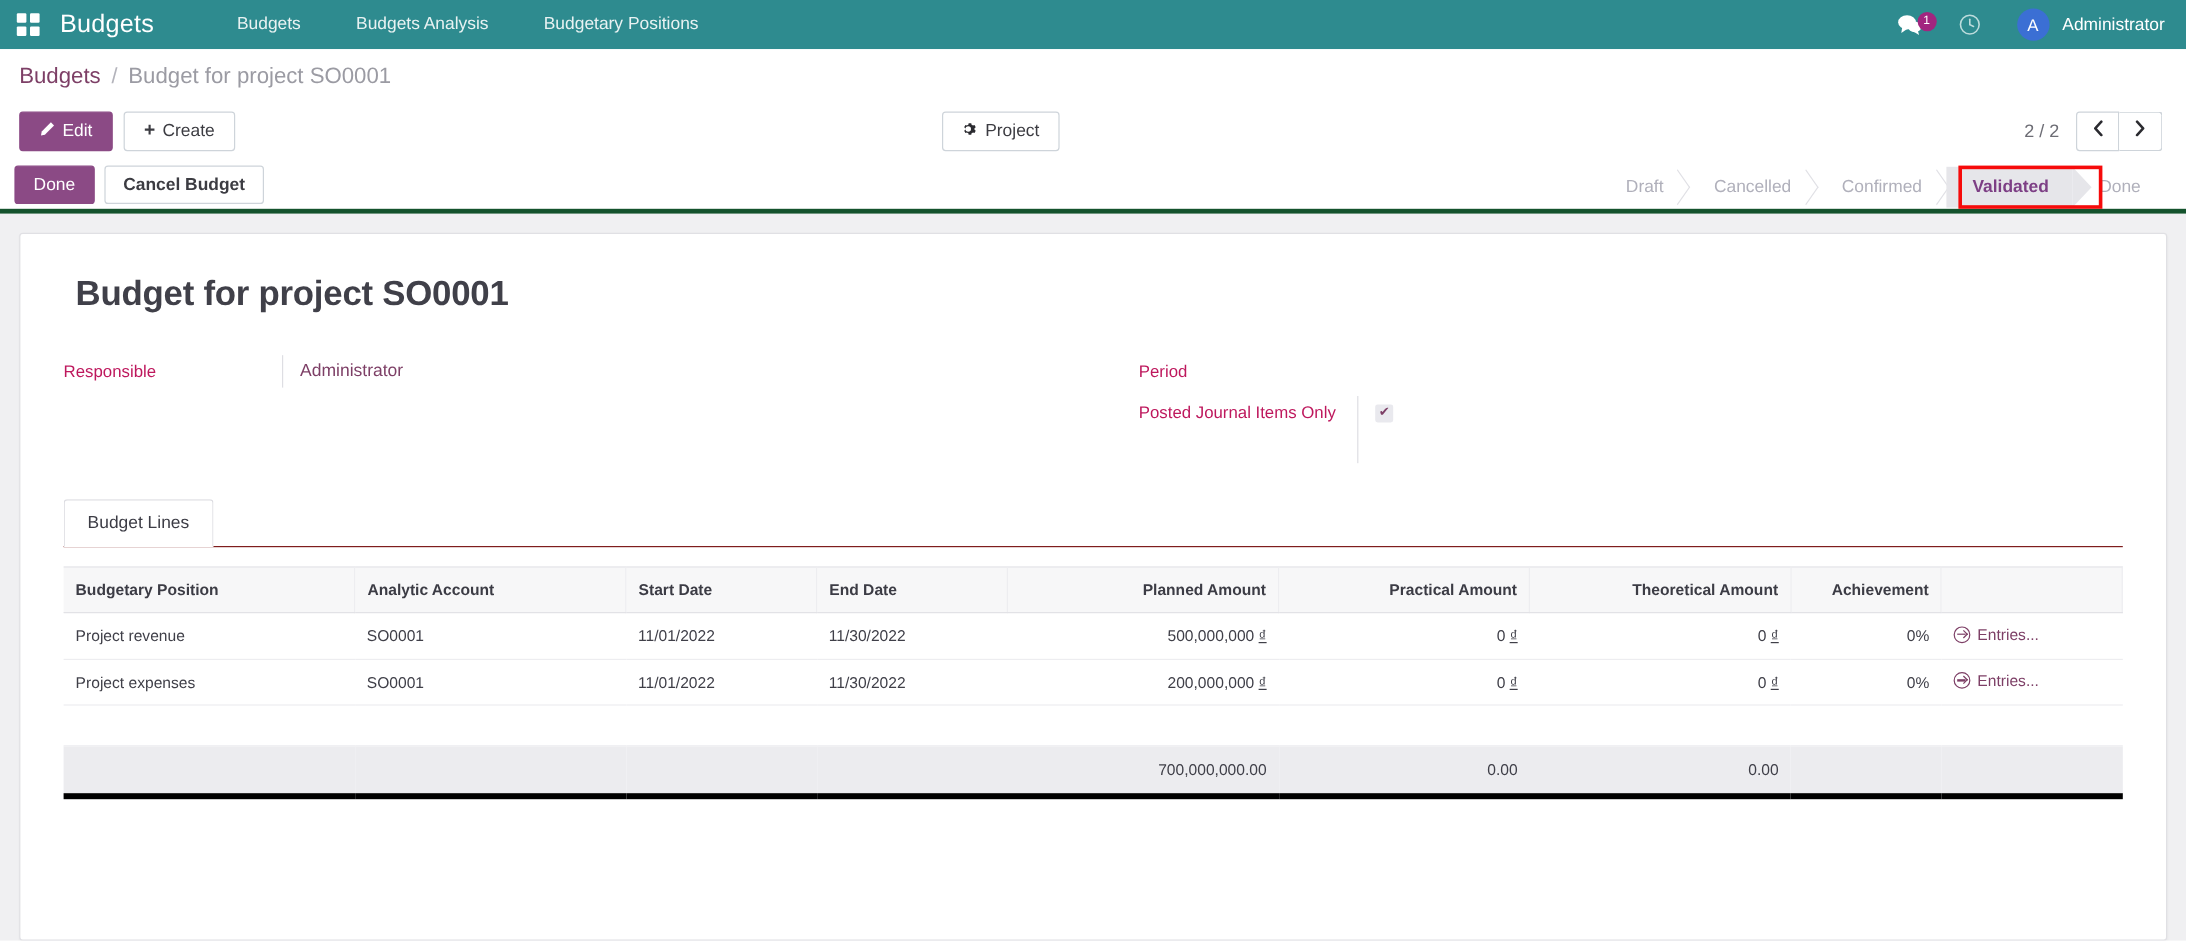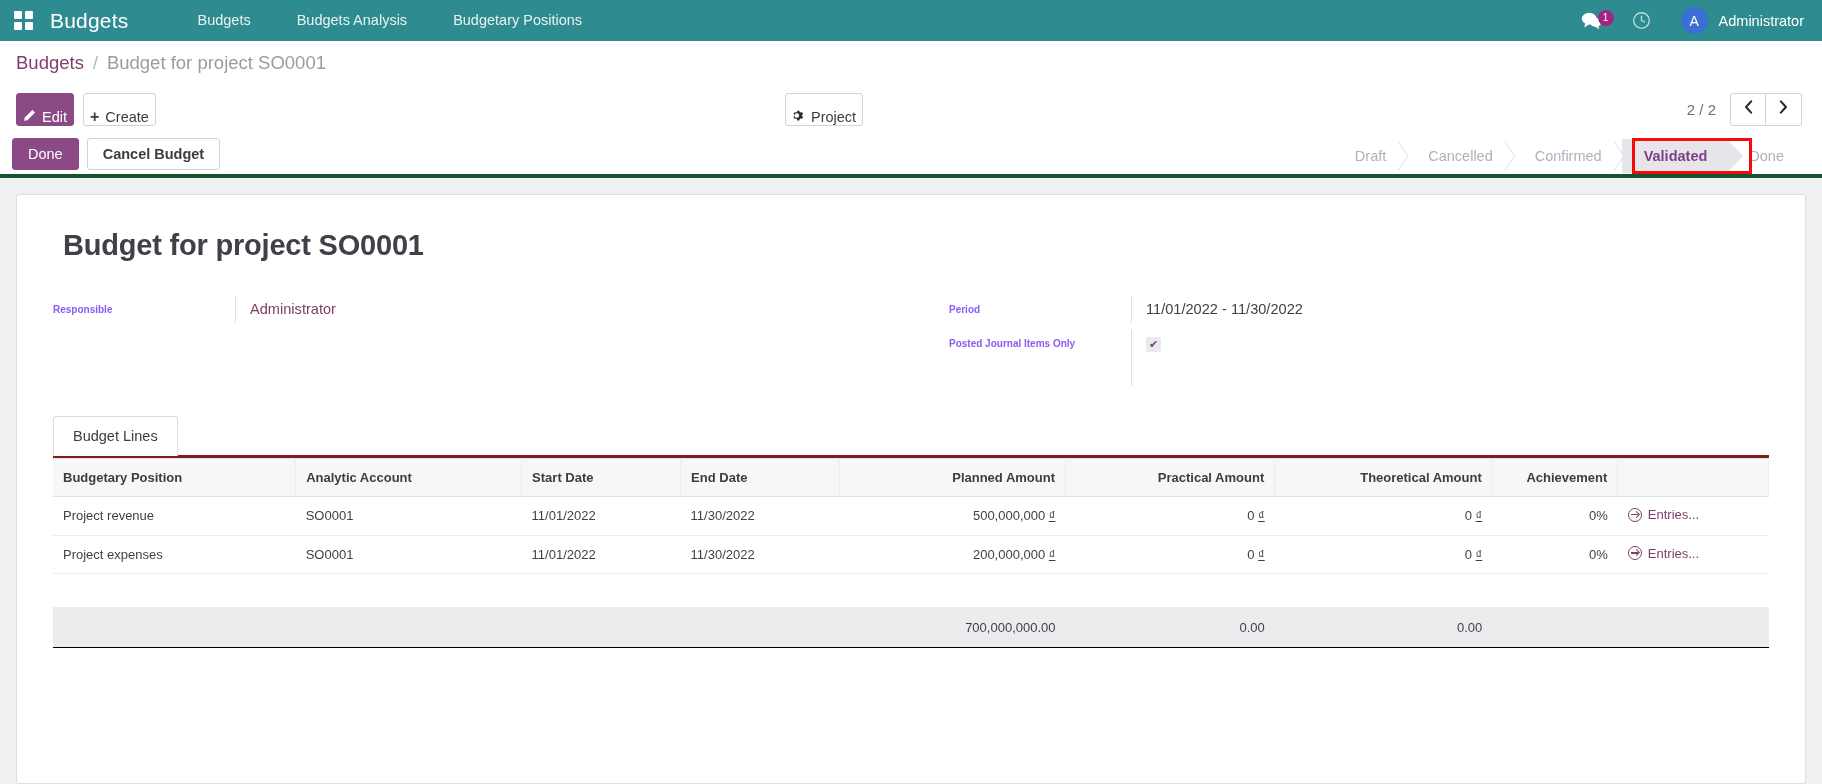--- a/index.html
+++ b/index.html
@@ -89,24 +89,24 @@
     background: #fff;
     position: relative;
   }
   .btn {
     font-family: "Liberation Sans", sans-serif;
     font-size: 14.5px;
     border: 1px solid #ced4da;
     background: #fff;
     color: #3c3c42;
     height: 33px;
-    padding: 0 6px;
+    padding: 0 16px;
     border-radius: 3px;
     display: inline-flex;
-    align-items: flex-end;
+    align-items: center;
     gap: 6px;
     cursor: pointer;
     white-space: nowrap;
   }
   .btn-primary {
     background: #8b4a85;
     border-color: #8b4a85;
     color: #ffffff;
   }
   .btn + .btn { margin-left: 9px; }
@@ -234,23 +234,23 @@
   .form-col { width: 50%; padding-right: 60px; }
   .form-col.right { padding-left: 38px; }
   .field-row {
     display: flex;
     align-items: flex-start;
     margin-bottom: 4px;
     min-height: 30px;
   }
   .field-label {
     width: 182px;
-    font-size: 10px;
-    font-weight: bold;
-    color: #8b5cf6;
+    font-size: 14px;
+    font-weight: normal;
+    color: #be185d;
     line-height: 21px;
     padding-top: 3px;
     flex-shrink: 0;
   }
   .field-value {
     flex: 1;
     font-size: 14.6px;
     color: #3f3f48;
     line-height: 21px;
     padding: 3px 0 3px 14px;
@@ -267,22 +267,22 @@
     align-items: center; justify-content: center;
     color: #7d3f66;
     font-size: 11px;
     cursor: pointer;
     margin-top: 2px;
   }
 
   
   .notebook-tabs {
     display: flex;
-    border-bottom: 3px solid #7f1d1d;
-    margin: 0 0 0 0;
+    border-bottom: 1px solid #7f1d1d;
+    margin: 0 0 16px 0;
     align-items: center;
   }
   .nb-tab {
     font-size: 14.5px;
     color: #4b4b55;
     padding: 11px 19px;
     border: 1px solid transparent;
     border-bottom: none;
     margin-bottom: -1px;
     cursor: pointer;
@@ -356,21 +356,21 @@
     border-top: 1.6px solid #7d3f66;
     border-right: 1.6px solid #7d3f66;
     transform: rotate(45deg);
   }
   table.lines tfoot td {
     background: #ececef;
     padding: 12px 10px;
     font-weight: normal;
     color: #3f3f48;
     border-top: 1px solid #e2e2e6;
-    border-bottom: 1px solid #000000;
+    border-bottom: 5px solid #000000;
   }
   table.lines tfoot td.num { text-align: right; }
   .cur { text-decoration: underline; }
 </style>
 </head>
 <body>
 
 <div class="navbar">
   <div class="apps-grid">
     <i></i>
@@ -484,21 +484,20 @@
         <div class="field-row">
           <div class="field-label">Responsible</div>
           <div class="field-value">
             <span class="field-link">Administrator</span>
           </div>
         </div>
       </div>
       <div class="form-col right">
         <div class="field-row">
           <div class="field-label">Period</div>
-          <div class="field-value">11/01/2022 - 11/30/2022</div>
         </div>
         <div class="field-row">
           <div class="field-label">Posted Journal Items Only</div>
           <div class="field-value tall">
             <span class="chkbox">✔</span>
           </div>
         </div>
       </div>
     </div>
 

